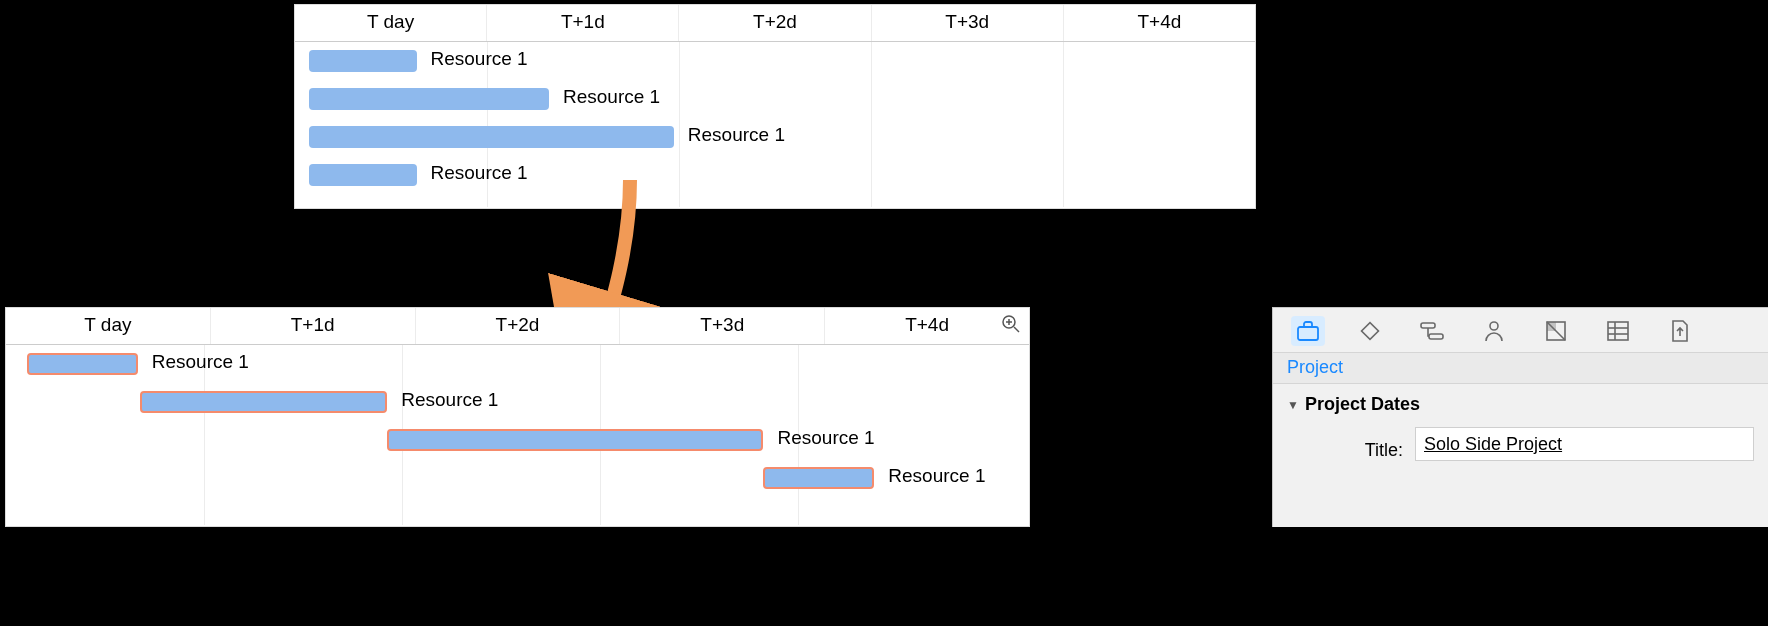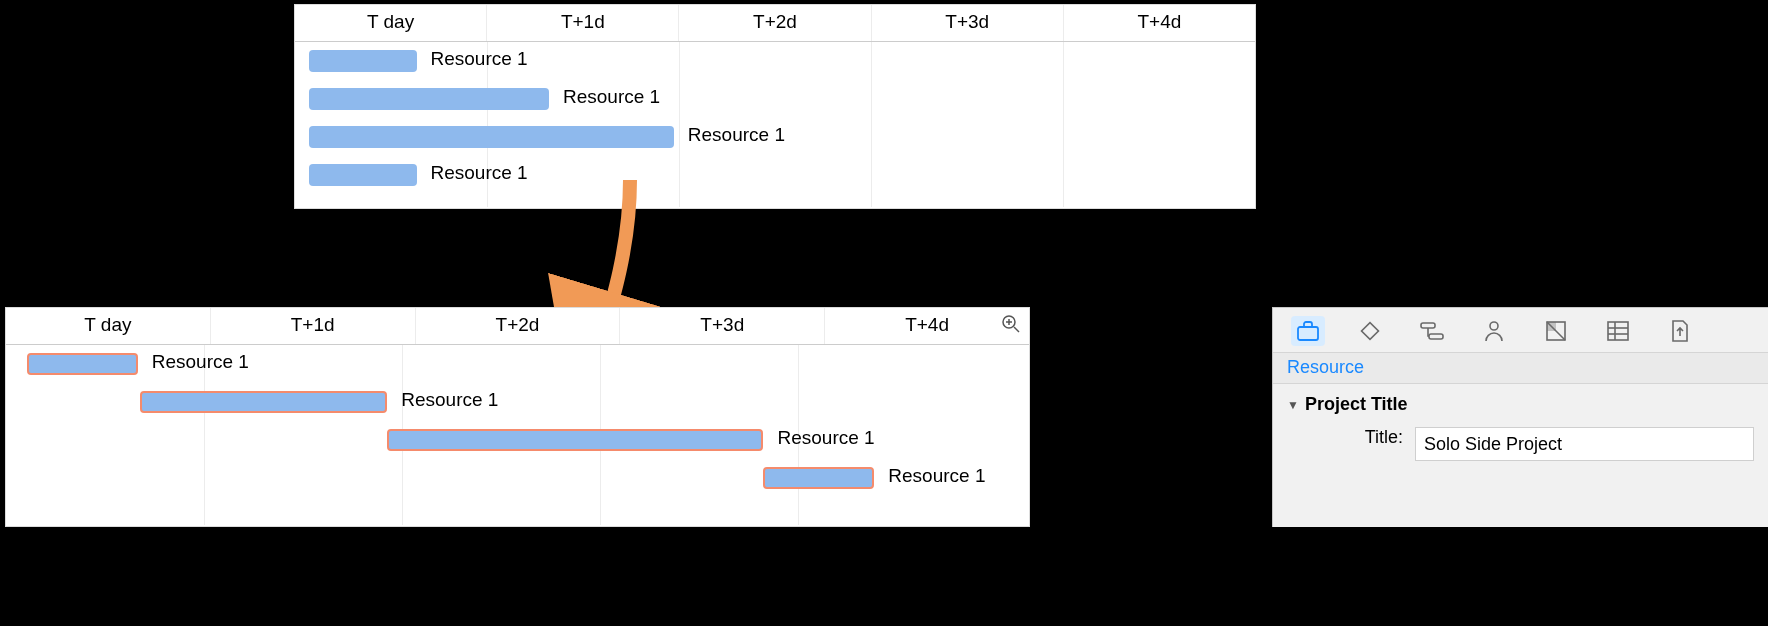--- a/index.html
+++ b/index.html
@@ -116,38 +116,39 @@
     display:flex; align-items:center; gap: 6px;
     font-weight: 700;
     font-size: 18px;
     margin-bottom: 12px;
   }
   .disclosure {
     font-size: 12px;
     color: #555;
   }
   .form-row {
-    display:flex; align-items:flex-start;
+    display:flex; align-items:flex-end;
     margin-bottom: 10px;
   }
   .form-label {
     width: 116px;
     text-align: right;
     padding-right: 12px;
     font-size: 18px;
   }
   .text-input {
     flex: 1;
     border: 1px solid #cfcfcf;
     padding: 3px 8px;
     font-size: 18px;
     height: 26px;
     box-sizing: content-box;
     font-family: inherit;
     background:#fff;
+    text-decoration:underline;
   }
   .radio-wrap {
     display:flex; align-items:center; gap: 8px;
     font-size: 18px;
   }
   .radio {
     width: 18px; height: 18px;
     border: 1px solid #9a9a9a;
     border-radius: 50%;
     background: #fff;
@@ -281,24 +282,24 @@
           <line x1="9" y1="2" x2="9" y2="20" stroke="#6a6a6a" stroke-width="1.6"></line>
         </svg>
     </div>
     <div class="inspector-tab">
       <svg width="20" height="24" viewBox="0 0 20 24">
           <path d="M3 2 H13 L17 6 V22 H3 Z" stroke="#6a6a6a" stroke-width="1.6" fill="none"></path>
           <path d="M10 17 V9 M7 12 L10 9 L13 12" stroke="#6a6a6a" stroke-width="1.6" fill="none"></path>
         </svg>
     </div>
   </div>
-  <div class="inspector-subhead">Resource</div>
+  <div class="inspector-subhead">Project</div>
   <div class="inspector-section">
     <div class="section-header">
       <span class="disclosure">▼</span>
-      <span>Project Title</span>
+      <span>Project Dates</span>
     </div>
     <div class="form-row">
       <div class="form-label">Title:</div>
       <input class="text-input" type="text" value="Solo Side Project" style="">
     </div>
   </div>
 </div>
 
 </body></html>

